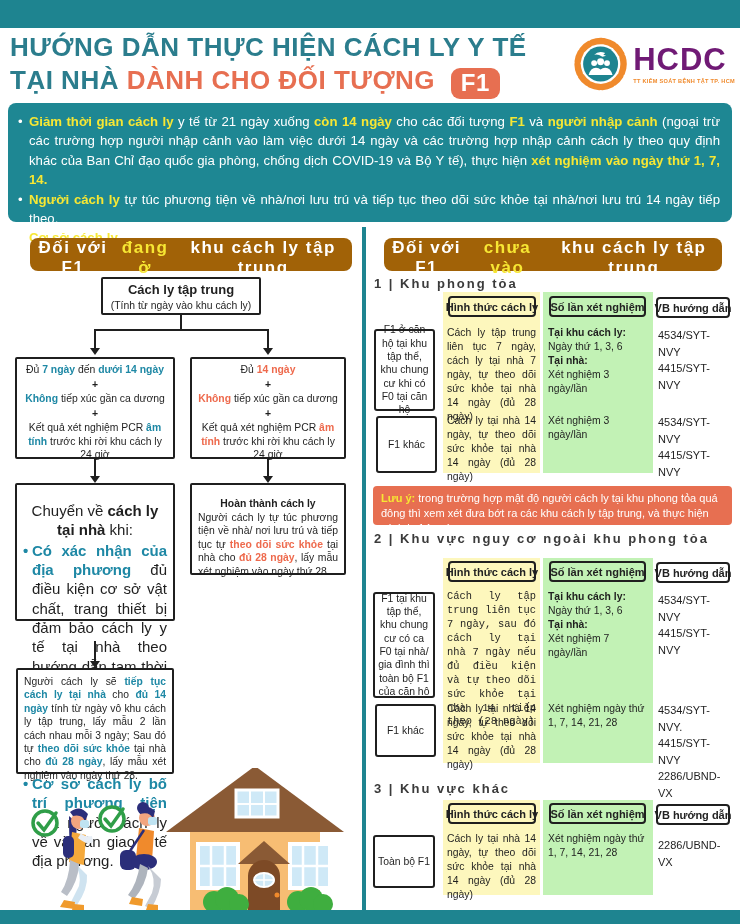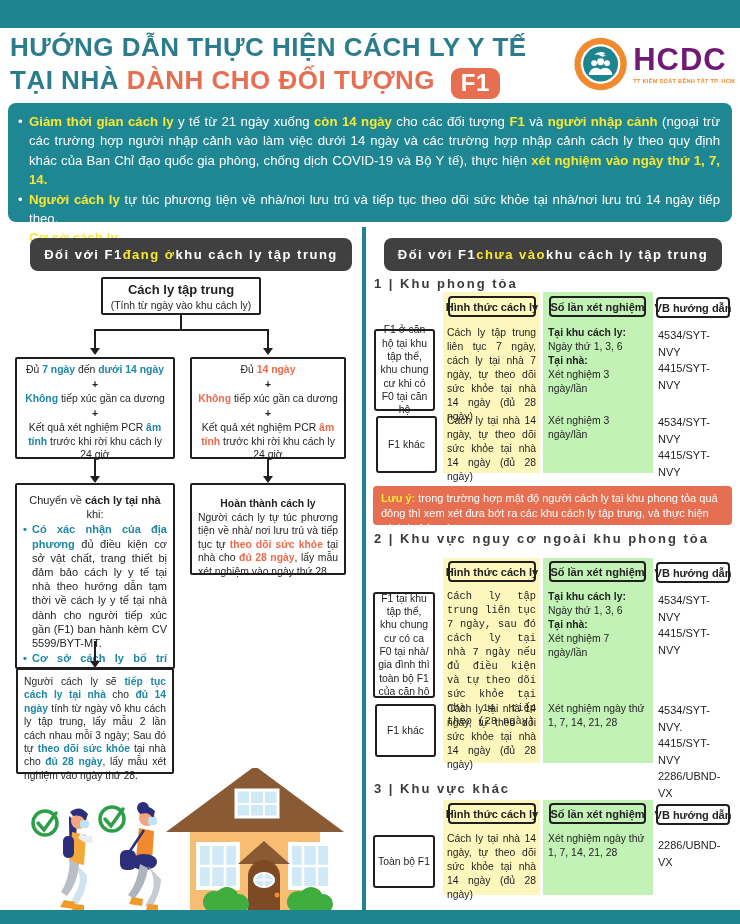--- a/index.html
+++ b/index.html
@@ -19,22 +19,22 @@
   
   .info-box{background:#1e8793;border-radius:8px;color:#fff;font-size:13.2px;line-height:1.47;
             padding:9px 12px 8px 10px;box-sizing:border-box;}
   .ibullet{padding-left:11px;position:relative;text-align:justify;}
   .ibullet::before{content:"•";position:absolute;left:0;top:0;color:#fff;}
   .hl{color:#f7e733;font-weight:bold;}
   .tealb{color:#1e88a5;font-weight:bold;}
   .salmonb{color:#ee6a4d;font-weight:bold;}
   .b{font-weight:bold;}
   
-  .panel-h{background:#404040;border-radius:8px;color:#fff;font-weight:bold;font-size:13px;
-           letter-spacing:1.5px;display:flex;align-items:center;justify-content:center;text-align:center;}
+  .panel-h{background:#a16207;border-radius:8px;color:#fff;font-weight:bold;font-size:17px;
+           letter-spacing:1.5px;display:flex;align-items:flex-start;justify-content:center;text-align:center;}
   
   .fbox{position:absolute;background:#fff;border:2px solid #1f1f1f;border-radius:2px;
         font-size:10.4px;line-height:1.3;color:#1f1f1f;box-sizing:border-box;}
   .fbox.center{text-align:center;}
   .vline{position:absolute;width:2px;background:#1f1f1f;}
   .hline{position:absolute;height:2px;background:#1f1f1f;}
   .arr{position:absolute;width:0;height:0;border-left:5px solid transparent;border-right:5px solid transparent;border-top:7px solid #1f1f1f;}
   .plusline{text-align:center;font-weight:bold;margin:1px 0;}
   .fb-bullet{position:relative;padding-left:9px;text-align:justify;margin-top:1px;}
   .fb-bullet::before{content:"•";position:absolute;left:0;top:0;color:#1e88a5;font-weight:bold;}
@@ -131,21 +131,21 @@
     <div><span class="salmonb">Không</span><span> tiếp xúc gần ca dương</span></div>
     <div class="plusline"><span class="b">+</span></div>
     <div><span>Kết quả xét nghiệm PCR </span><span class="salmonb">âm tính</span><span> trước khi rời khu cách ly 24 giờ</span></div>
   </div>
 
   <div class="vline" style="left:94px;top:459px;height:17px;"></div>
   <div class="arr" style="left:90px;top:476px;"></div>
   <div class="vline" style="left:267px;top:459px;height:17px;"></div>
   <div class="arr" style="left:263px;top:476px;"></div>
 
-  <div class="fbox" style="left:15px;top:483px;width:160px;height:186px;padding:8px 6px;font-size:11px;line-height:1.29;">
+  <div class="fbox" style="left:15px;top:483px;width:160px;height:138px;padding:16px 6px;font-size:15px;line-height:1.29;">
     <div style="text-align:center;"><span>Chuyển về </span><span class="b">cách ly tại nhà</span><span> khi:</span></div>
     <div class="fb-bullet"><span class="tealb">Có xác nhận của địa phương</span><span> đủ điều kiện cơ sở vật chất, trang thiết bị đảm bảo cách ly y tế tại nhà theo hướng dẫn tạm thời về cách ly y tế tại nhà dành cho người tiếp xúc gần (F1) ban hành kèm CV 5599/BYT-MT.</span></div>
     <div class="fb-bullet"><span class="tealb">Cơ sở cách ly bố trí phương tiện</span><span> đưa người cách ly về và bàn giao y tế địa phương.</span></div>
   </div>
   <div class="fbox" style="left:190px;top:483px;width:156px;height:92px;padding:12px 6px;">
     <div class="b" style="text-align:center;">Hoàn thành cách ly</div>
     <div style="text-align:justify;"><span>Người cách ly tự túc phương tiện về nhà/ nơi lưu trú và tiếp tục tự </span><span class="salmonb">theo dõi sức khỏe</span><span> tại nhà cho </span><span class="salmonb">đủ 28 ngày</span><span>, lấy mẫu xét nghiệm vào ngày thứ 28.</span></div>
   </div>
 
   <div class="vline" style="left:94px;top:641px;height:20px;"></div>

